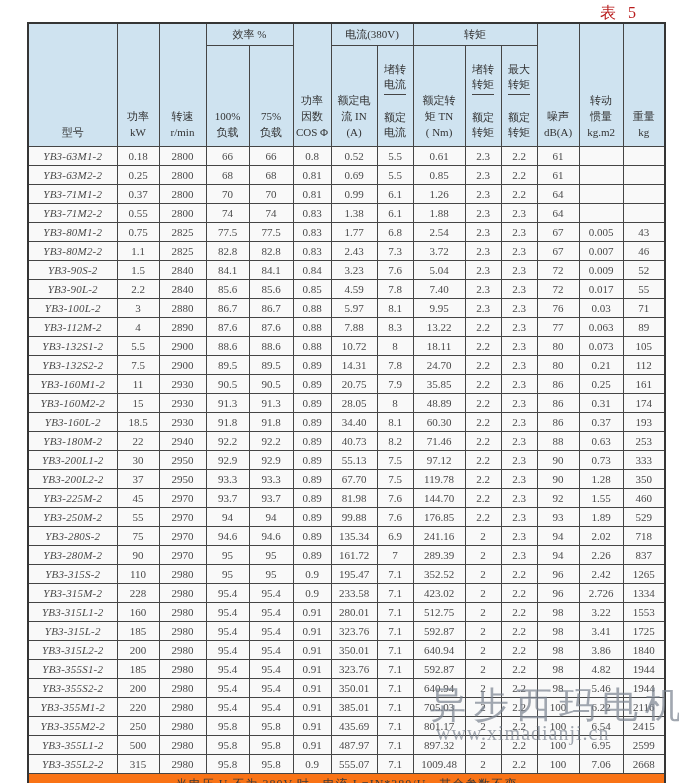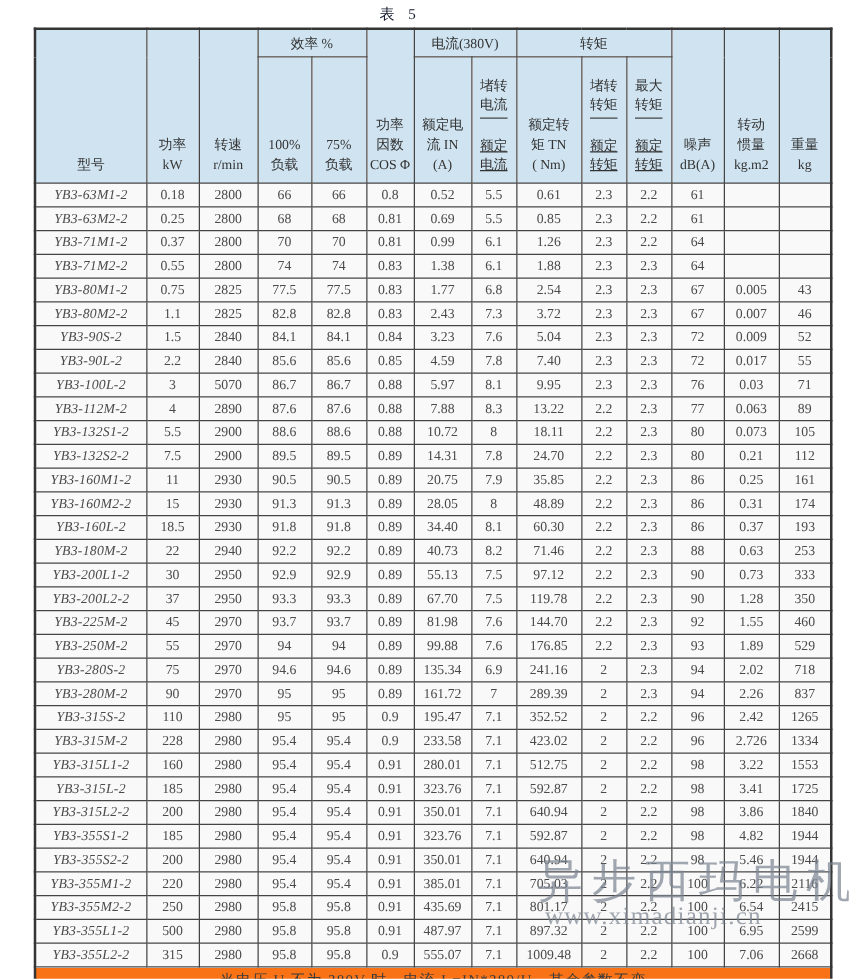--- a/index.html
+++ b/index.html
@@ -4,21 +4,21 @@
 <style>
   html,body{margin:0;padding:0;background:#ffffff;}
   body{
     width:679px;height:783px;position:relative;overflow:hidden;
     font-family:"Liberation Serif","DejaVu Serif",serif;
     color:#3b3b3b;
     -webkit-font-smoothing:antialiased;
   }
   .title{
     position:absolute;top:3px;left:0;width:640px;
-    text-align:center;font-size:12px;letter-spacing:4px;color:#0f172a;
+    text-align:right;font-size:16px;letter-spacing:4px;color:#b91c1c;
   }
   table.spec{
     position:absolute;left:27px;top:22px;width:634px;
     border-collapse:collapse;table-layout:fixed;
     font-size:11px;
   }
   table.spec th,table.spec td{
     border:1px solid #454545;
     padding:0;margin:0;
     text-align:center;vertical-align:middle;
@@ -27,21 +27,21 @@
   }
   table.spec{border:2px solid #353535;}
   thead th{background:var(--header-bg,#cfe3f0);font-weight:normal;color:#333;}
   tr.grouprow th.group{height:21px;}
   th.gleft{text-align:left;padding-left:8px;}
   tr.subrow th{height:80px;vertical-align:bottom;padding-bottom:5px;line-height:1.45;}
   thead th.tall{vertical-align:bottom;padding-bottom:5px;line-height:1.45;}
   th.fraccell{vertical-align:middle;padding-bottom:0;}
   .frac{display:inline-block;line-height:1.4;}
   .frac .num{display:inline-block;border-bottom:1px solid #454545;padding-bottom:1px;margin-bottom:15px;}
-  .frac .den{display:block;text-decoration:underline;}
+  .frac .den{display:block;}
   tbody td{height:18px;line-height:18px;background:var(--row-bg,#f9f9f9);color:#4a4a4a;}
   tbody td:first-child{letter-spacing:0.2px;font-style:italic;}
   tfoot td{
     height:20px;line-height:20px;background:#f97316;text-align:left;
     padding-left:14px;font-size:12px;color:#3b3b3b;letter-spacing:1px;
   }
   .watermark{
     position:absolute;left:430px;top:686px;z-index:5;pointer-events:none;
     color:rgba(125,133,145,0.72);
   }
@@ -244,21 +244,21 @@
         <td>7.40</td>
         <td>2.3</td>
         <td>2.3</td>
         <td>72</td>
         <td>0.017</td>
         <td>55</td>
       </tr>
       <tr>
         <td>YB3-100L-2</td>
         <td>3</td>
-        <td>5070</td>
+        <td>2880</td>
         <td>86.7</td>
         <td>86.7</td>
         <td>0.88</td>
         <td>5.97</td>
         <td>8.1</td>
         <td>9.95</td>
         <td>2.3</td>
         <td>2.3</td>
         <td>76</td>
         <td>0.03</td>

